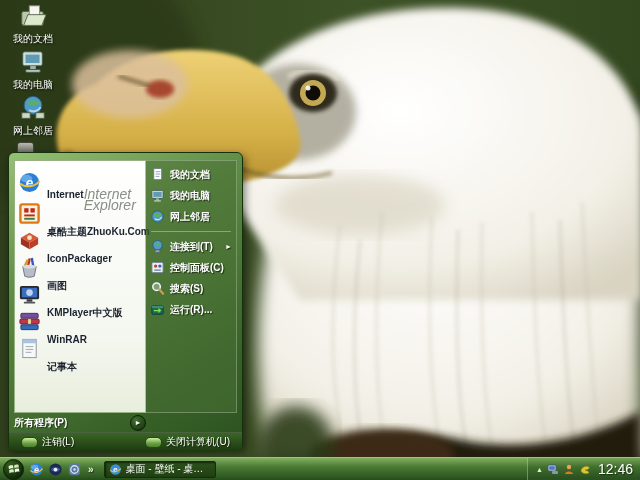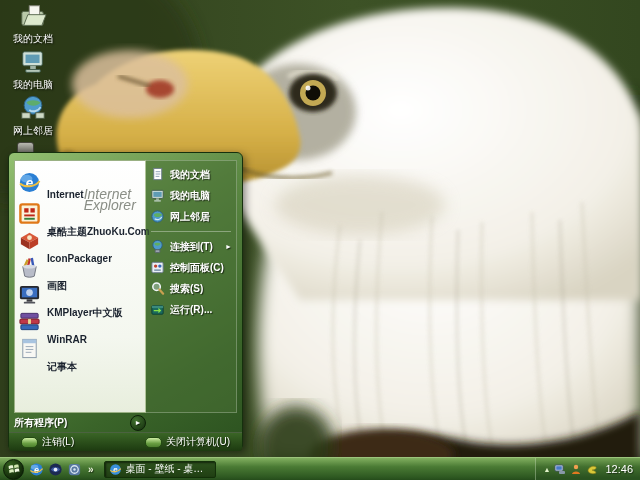--- a/index.html
+++ b/index.html
@@ -73,21 +73,21 @@
     background:linear-gradient(#2d521d,#203f13);border:1px solid #133009;border-radius:2px;
     box-shadow:inset 1px 1px 2px rgba(0,0,0,.55);
     display:flex;align-items:center;gap:4px;padding:0 4px;color:#fff;font-size:10px;}
   .task-btn .tlabel{white-space:nowrap;overflow:hidden;text-overflow:ellipsis;text-align:right;}
   .tb-icon{width:13px;height:13px;flex:0 0 13px;}
   .tray{margin-left:auto;height:100%;display:flex;align-items:center;gap:4px;padding:0 7px 0 8px;
     border-left:1px solid rgba(230,245,215,.35);
     background:linear-gradient(#75a355 0%,#426f2e 40%,#2a5220 90%);}
   .tray-arrow{color:#dff0c8;font-size:7px;cursor:pointer;}
   .tray-icon{width:12px;height:12px;cursor:pointer;}
-  .clock{color:#fff;font-size:11px;margin-left:3px;text-shadow:1px 1px 1px rgba(0,0,0,.5);}
+  .clock{color:#fff;font-size:14px;margin-left:3px;text-shadow:1px 1px 1px rgba(0,0,0,.5);}
 </style>
 </head>
 <body>
 
 <div class="screen">
 
   <svg id="wallpaper" viewBox="0 0 640 480" preserveAspectRatio="none">
     <defs>
       <linearGradient id="bgg" x1="0" y1="0" x2="1" y2="0">
         <stop offset="0" stop-color="#303f1c"></stop>

